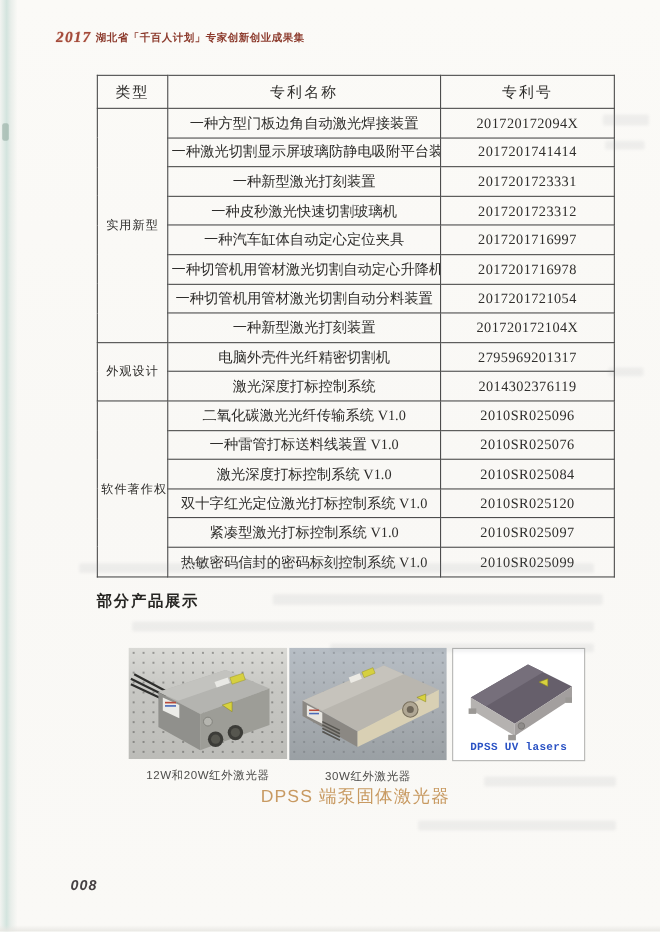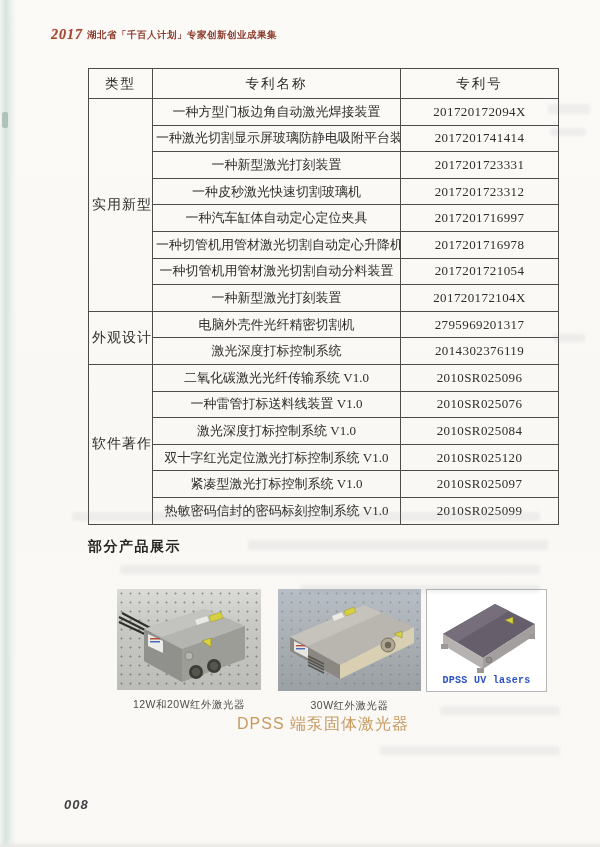--- a/index.html
+++ b/index.html
@@ -37,34 +37,34 @@
   }
   table.patents th,table.patents td{
     border:1px solid #4d4d4d;text-align:center;vertical-align:middle;
     padding:0 3px;font-weight:normal;overflow:hidden;white-space:nowrap;
   }
   table.patents th{height:29px;font-size:13.5px;letter-spacing:2px;}
   table.patents td{height:25.6px;}
   col.c-type{width:64px;}
   col.c-name{width:248px;}
   col.c-num{width:158px;}
-  td.type-cell{letter-spacing:1px;font-size:14px;}
+  td.type-cell{letter-spacing:1px;font-size:11px;}
   td.num-cell{font-family:"Liberation Serif",serif;letter-spacing:.4px;}
 
   
   .section-title{
     position:absolute;left:88px;top:538px;
     font-family:Liberation Mono, monospace;
     font-size:14px;font-weight:bold;color:#262522;letter-spacing:1.5px;
   }
 
   
   .gallery{position:absolute;left:117px;top:589px;display:flex;align-items:flex-start;}
   .fig{position:relative;}
-  .fig + .fig{margin-left:17px;}
+  .fig + .fig{margin-left:2px;}
   .fig3{margin-left:5px !important;}
   .photo{position:relative;overflow:hidden;}
   .photo1{
     width:144px;height:101px;
     background-image:
       radial-gradient(circle,rgba(72,72,70,.45) .8px,transparent 1.4px),
       linear-gradient(180deg,#dadad6 0%,#c8c8c4 35%,#bcbcb8 100%);
     background-size:9px 9px,100% 100%;
   }
   .photo2{

